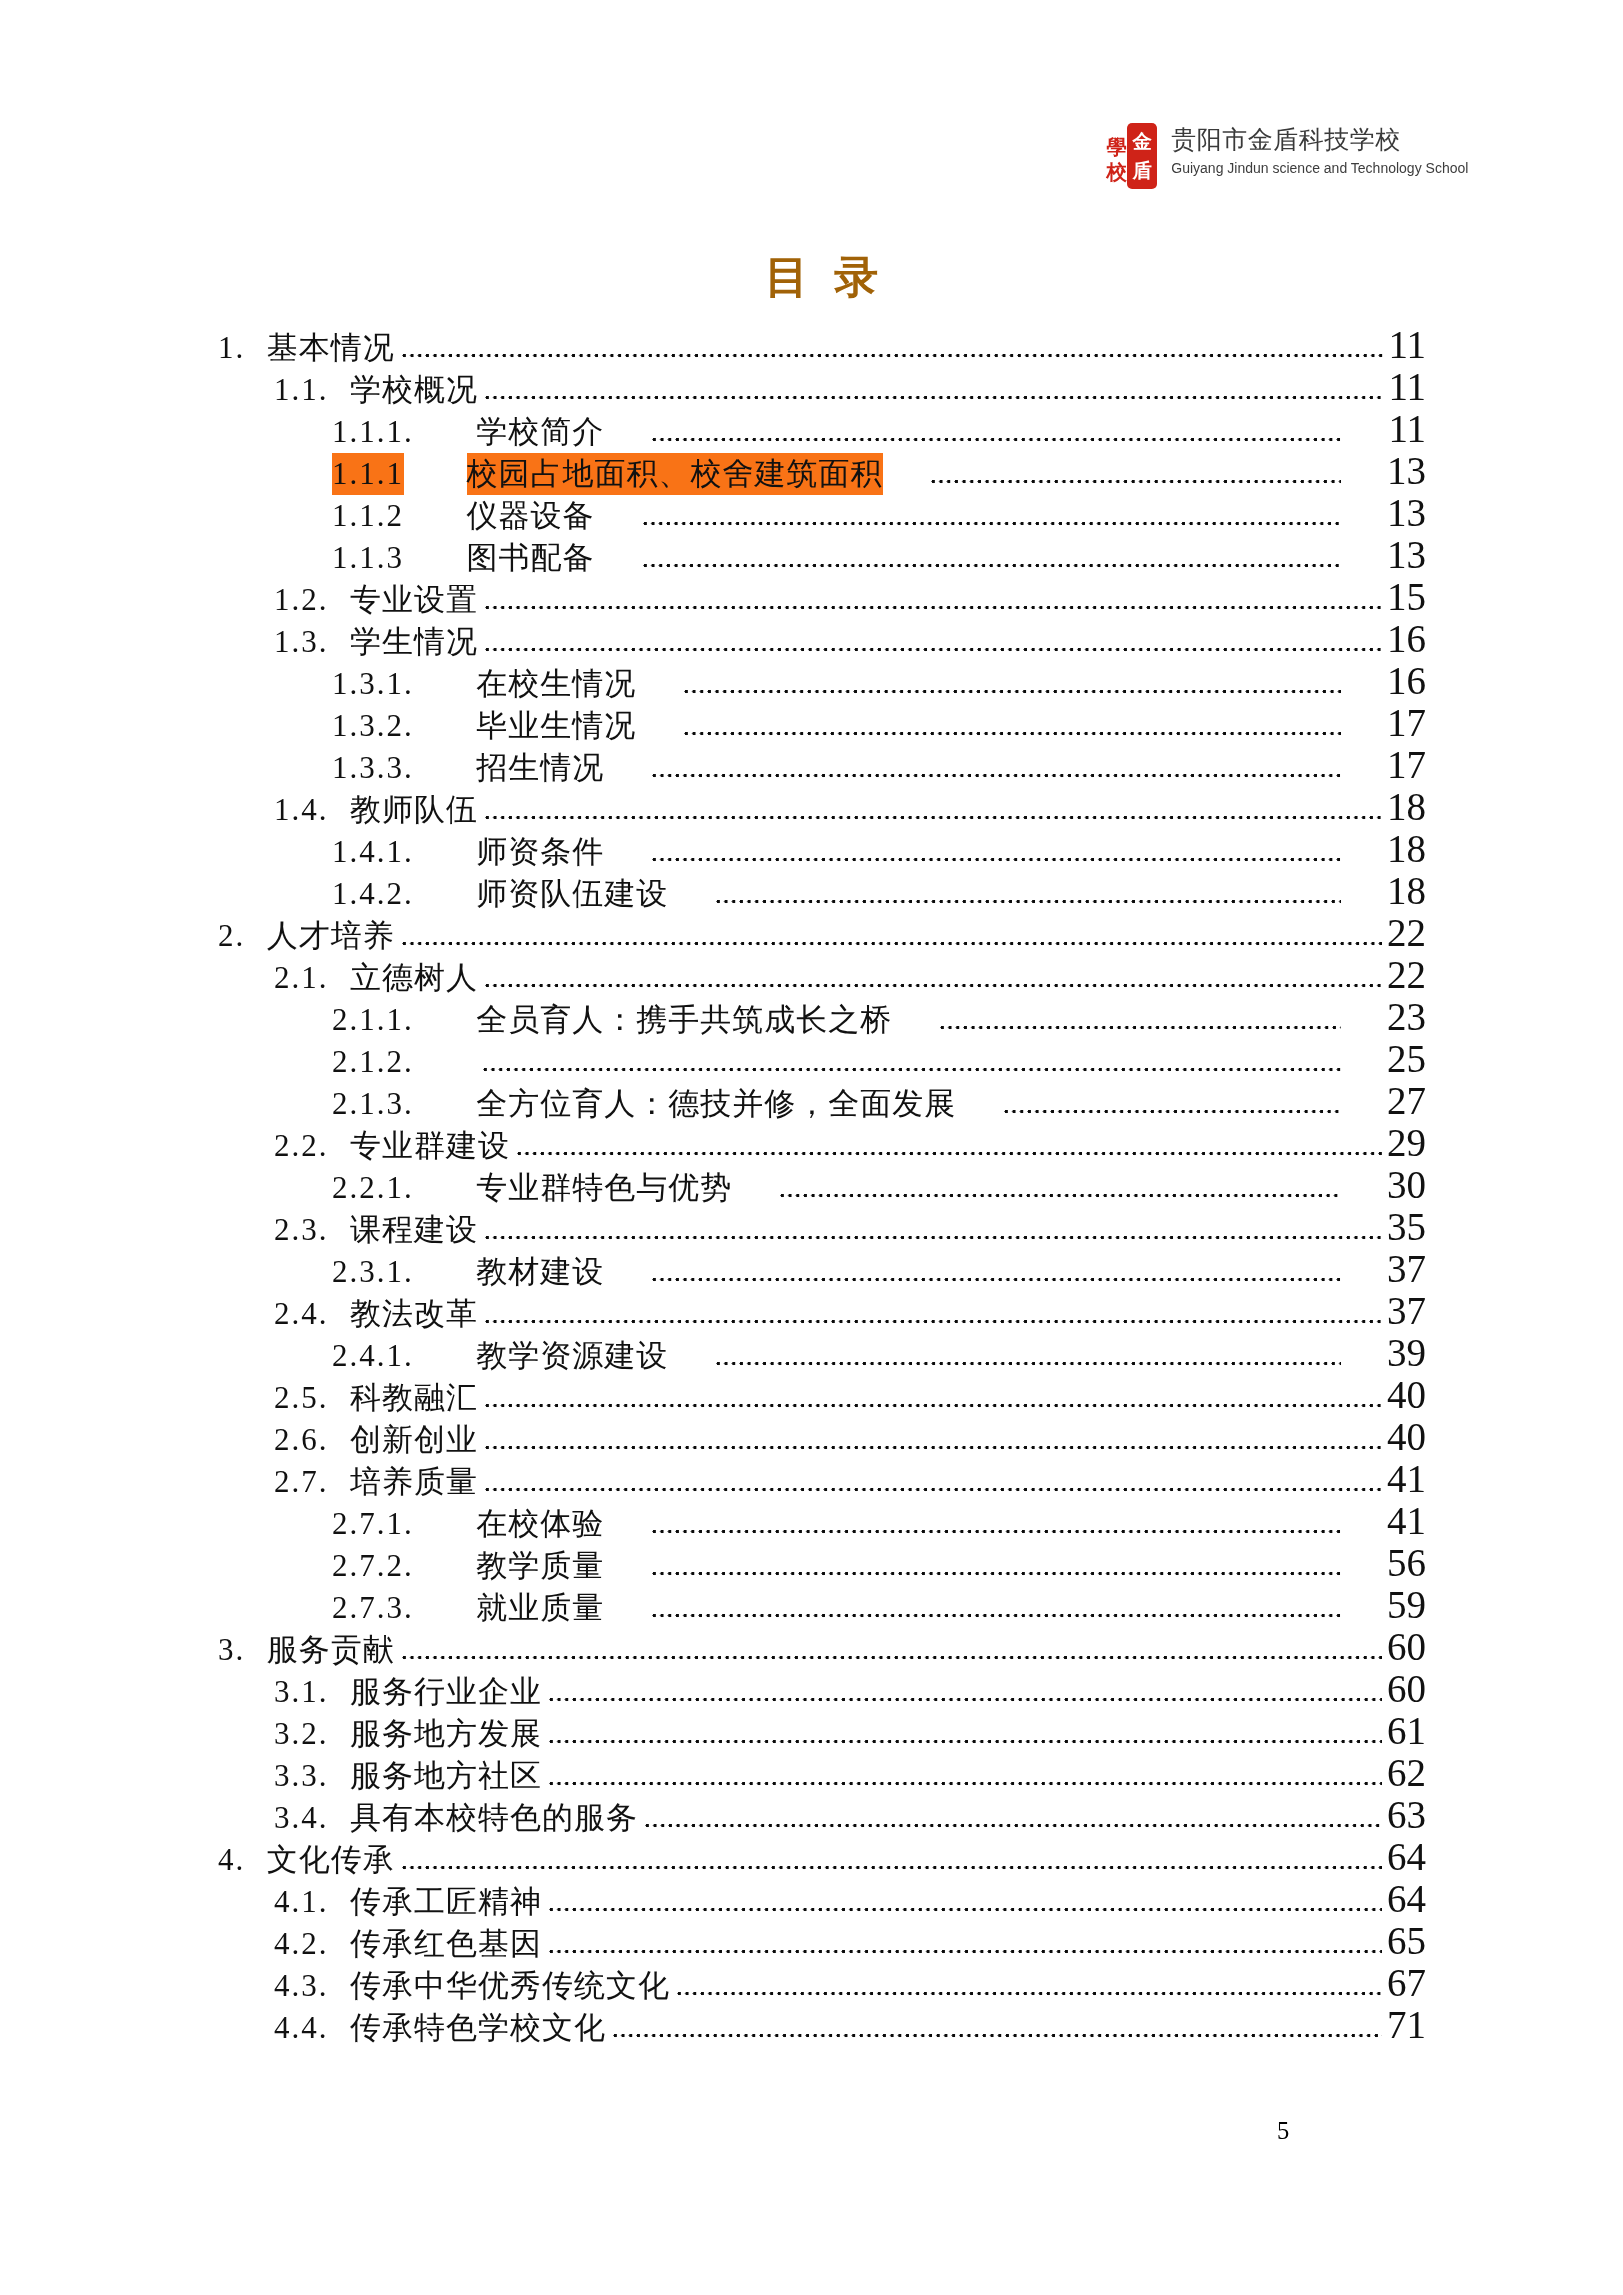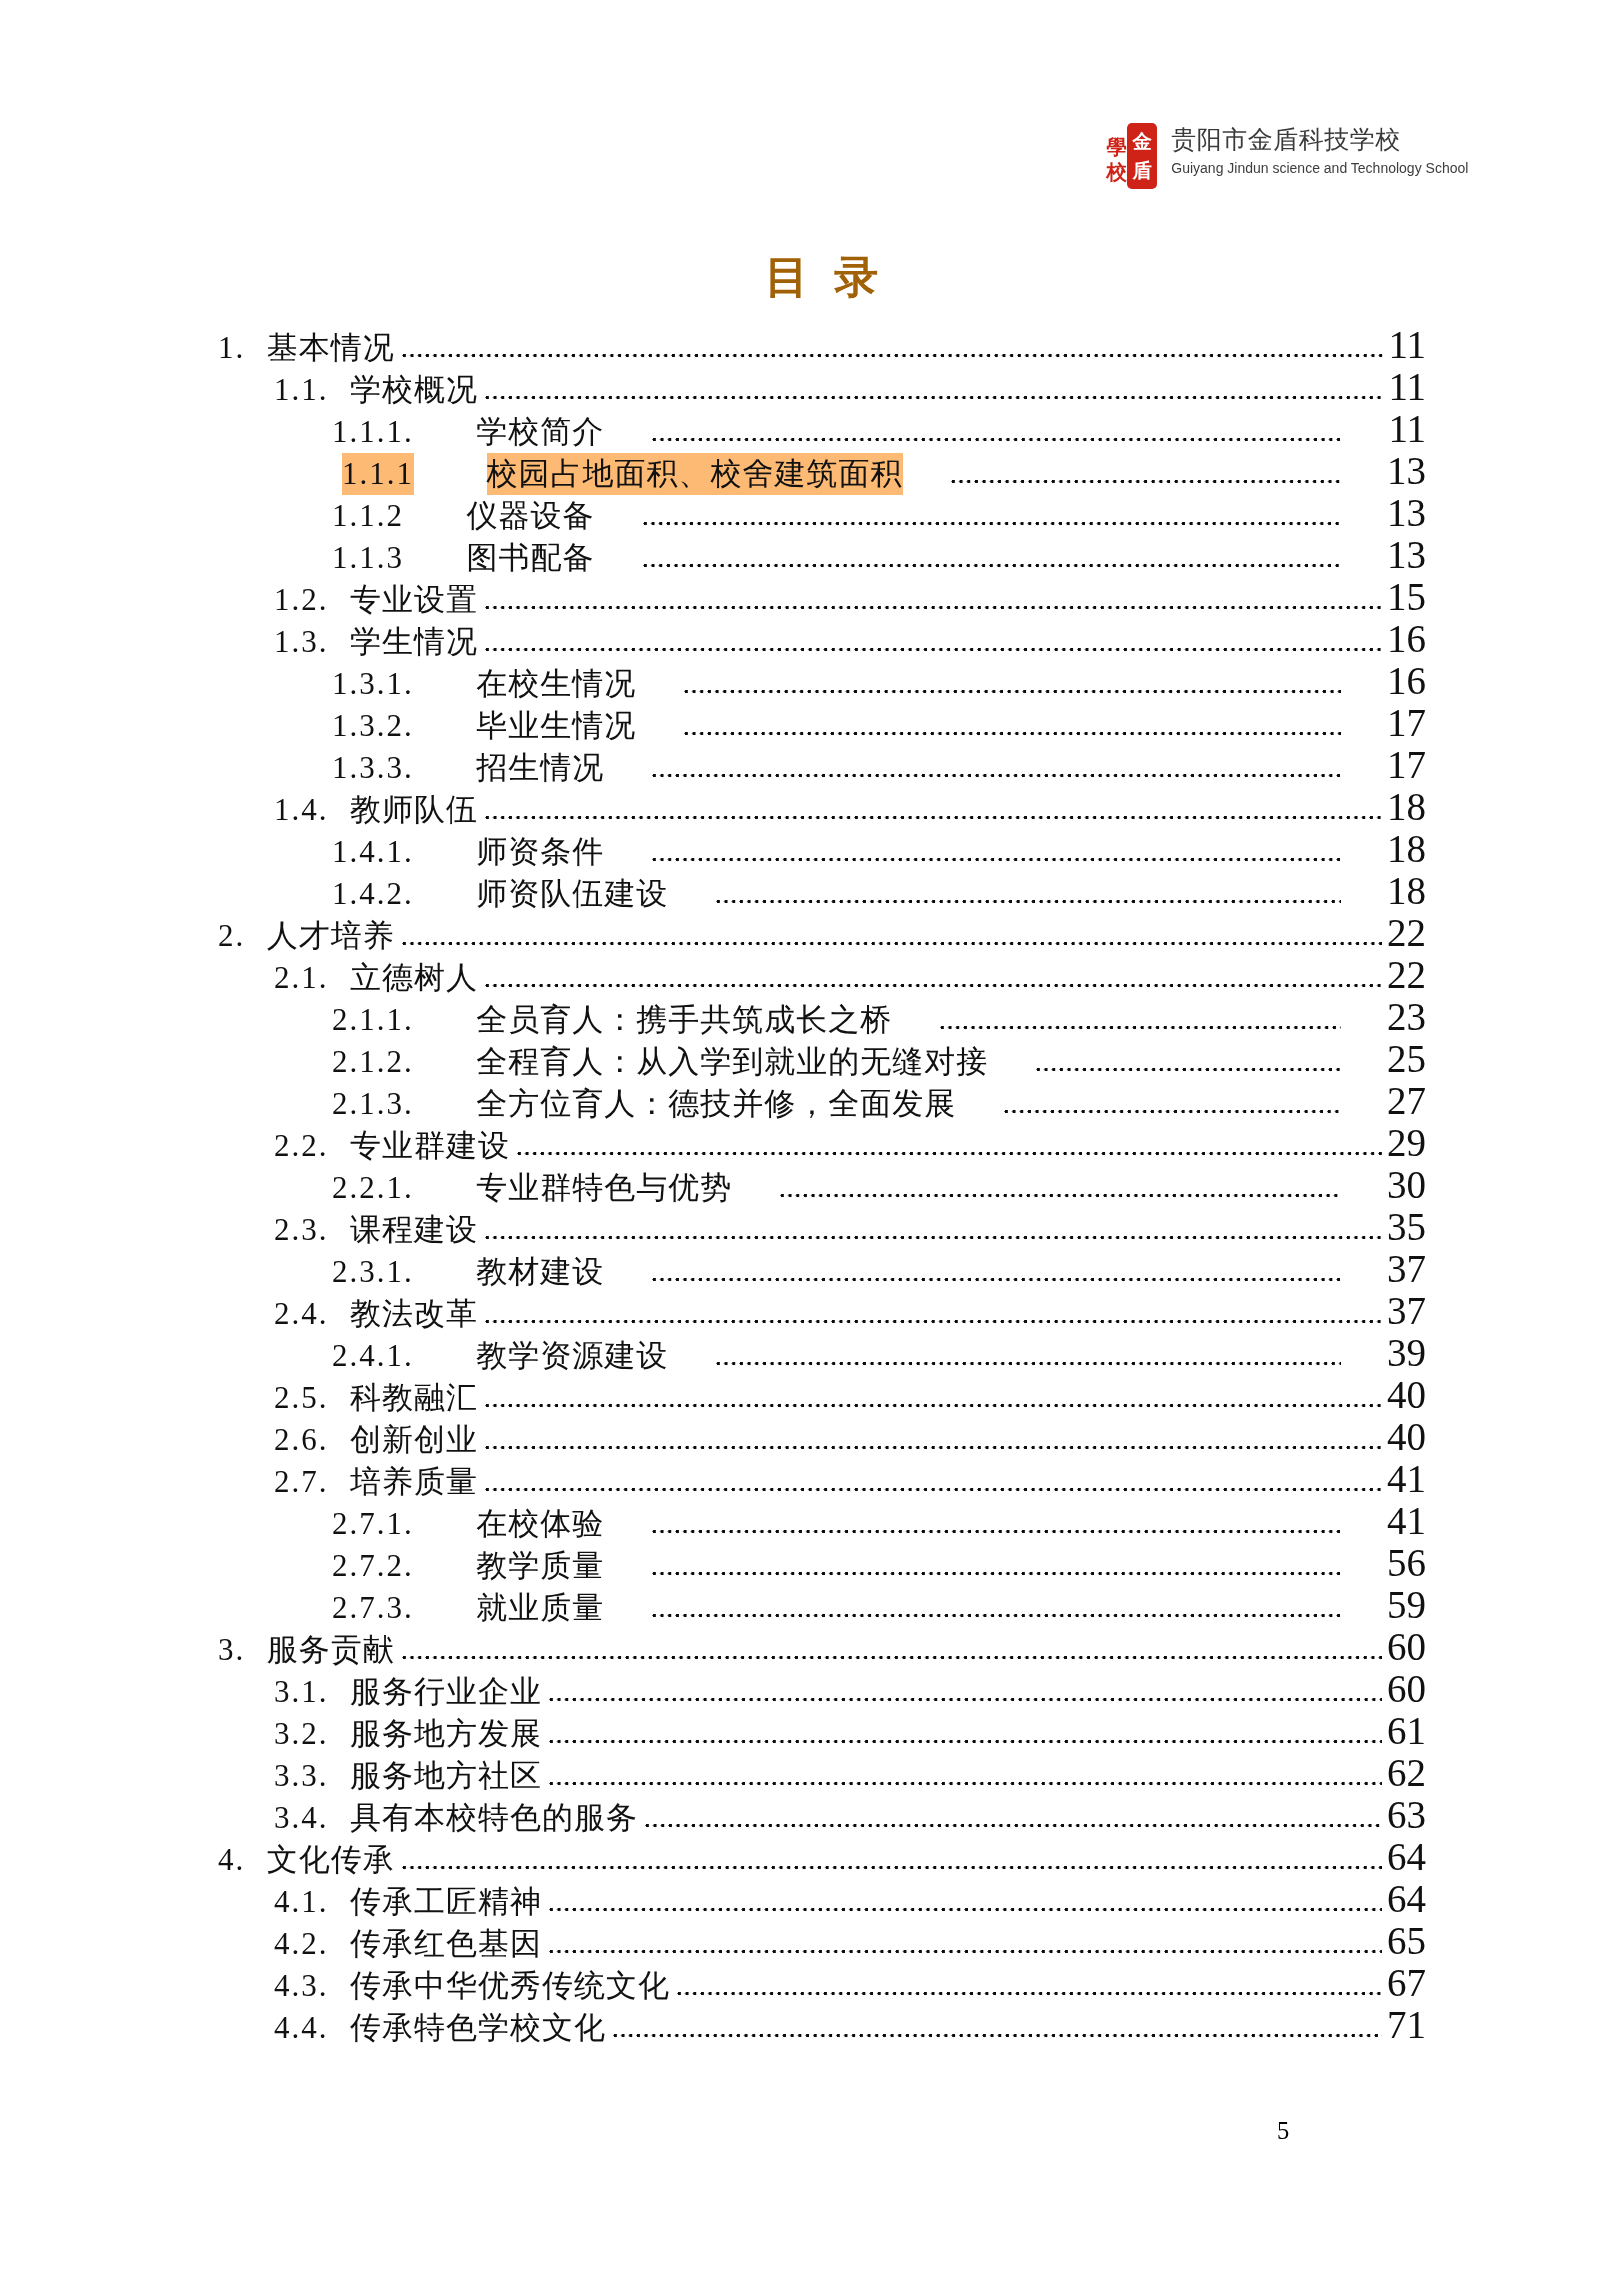--- a/index.html
+++ b/index.html
@@ -80,21 +80,21 @@
   }
   .toc-row.lvl2{padding-left:56px;}
   .toc-row.lvl3{padding-left:114px;gap:41px;}
   .toc-num{
     letter-spacing:2px;
     margin-right:21.5px;
     flex:0 0 auto;
   }
   .toc-label{flex:0 0 auto;letter-spacing:1px;}
   .toc-row.shaded .toc-num,
-  .toc-row.shaded .toc-label{background:#fdba74;margin-left:10px;}
+  .toc-row.shaded .toc-label{background:#f97316;}
   .toc-dots{
     flex:1 1 auto;
     display:inline-block;
     height:5.1px;
     margin:0 5.1px 0 7.2px;
     background-image:radial-gradient(circle at 2.3px 2.6px,#0a0a0a 1.7px,rgba(0,0,0,0) 2px);
     background-size:7.7px 5.1px;
     background-repeat:repeat-x;
     background-position:left bottom;
   }
@@ -229,21 +229,20 @@
       <span class="toc-page">22</span>
     </div>
     <div class="toc-row lvl3">
       <span class="toc-num">2.1.1.</span>
       <span class="toc-label">全员育人：携手共筑成长之桥</span>
       <span class="toc-dots"></span>
       <span class="toc-page">23</span>
     </div>
     <div class="toc-row lvl3">
       <span class="toc-num">2.1.2.</span>
-      <span class="toc-label">全程育人：从入学到就业的无缝对接</span>
       <span class="toc-dots"></span>
       <span class="toc-page">25</span>
     </div>
     <div class="toc-row lvl3">
       <span class="toc-num">2.1.3.</span>
       <span class="toc-label">全方位育人：德技并修，全面发展</span>
       <span class="toc-dots"></span>
       <span class="toc-page">27</span>
     </div>
     <div class="toc-row lvl2">

